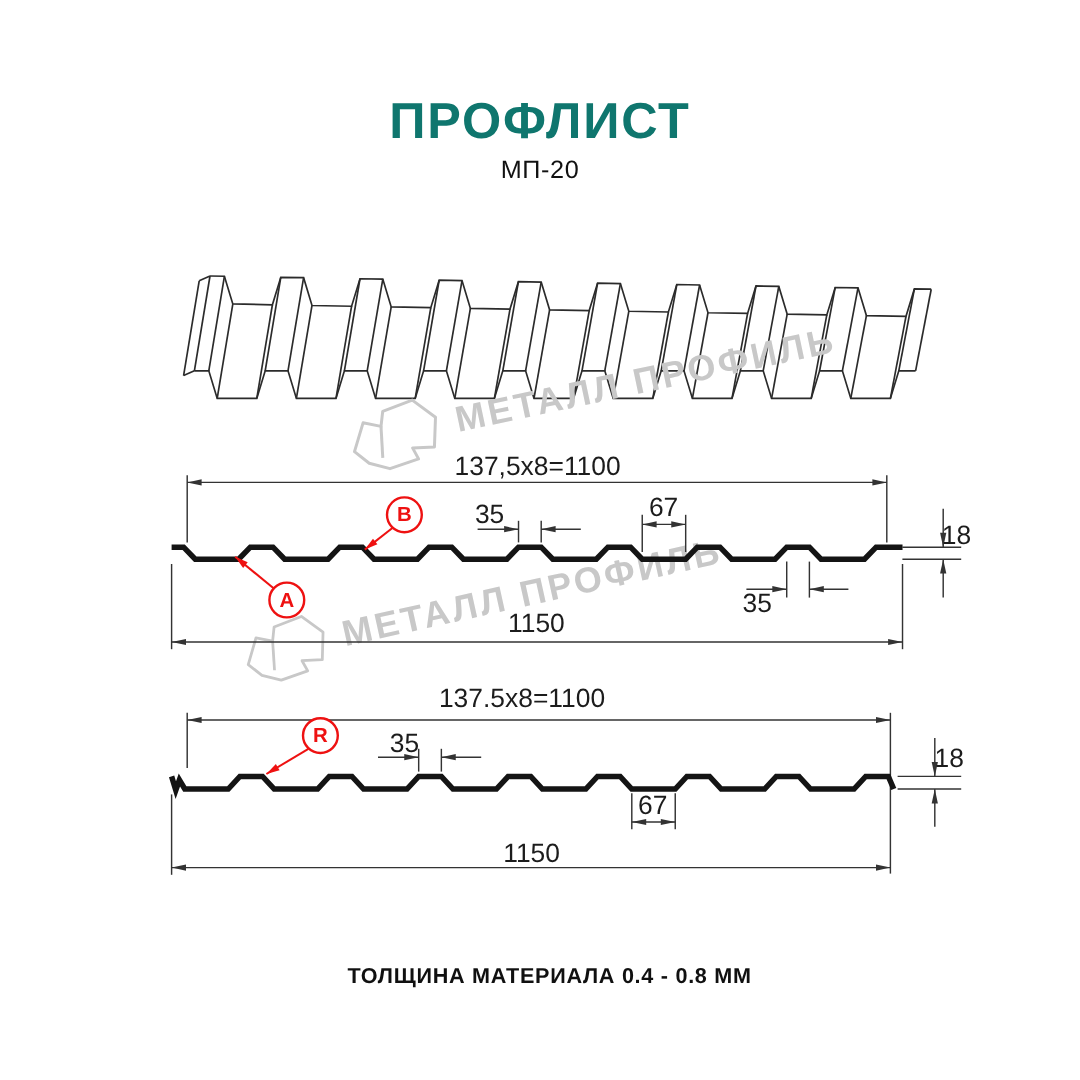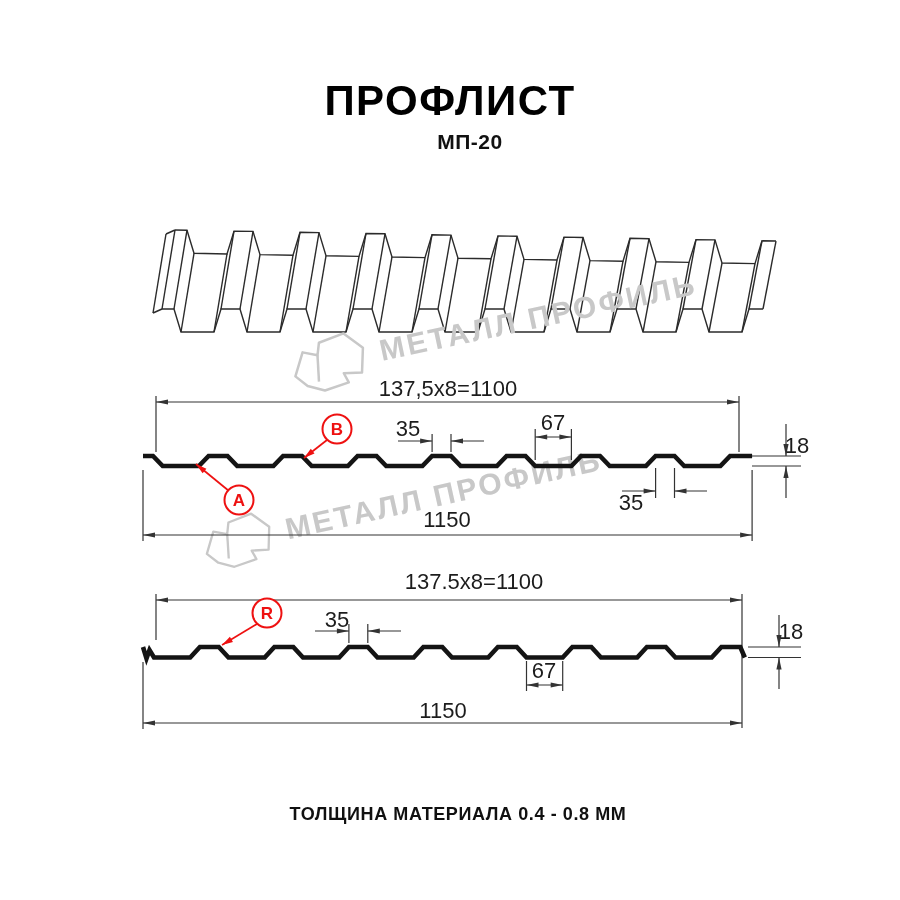--- a/index.html
+++ b/index.html
@@ -1,22 +1,22 @@
 <!DOCTYPE html>
 <html><head>
 <meta charset="utf-8">
 <style>
   html,body{margin:0;padding:0;}
   body{width:900px;height:900px;background:#ffffff;position:relative;overflow:hidden;
        font-family:"Liberation Sans", sans-serif;}
   .abs{position:absolute;}
   .title{left:450px;top:101px;transform:translate(-50%,-50%);
-         font-size:42px;font-weight:bold;letter-spacing:1.5px;color:#000000;white-space:nowrap;}
+         font-size:42px;font-weight:bold;letter-spacing:1.5px;color:#0f766e;white-space:nowrap;}
   .subtitle{left:450px;top:142px;transform:translate(-50%,-50%);
-         font-size:21px;font-weight:700;letter-spacing:0.5px;color:#111;white-space:nowrap;margin-left:20px;}
+         font-size:21px;font-weight:400;letter-spacing:0.5px;color:#111;white-space:nowrap;}
   .footer{left:458px;top:814px;transform:translate(-50%,-50%);
          font-size:18px;font-weight:bold;letter-spacing:0.6px;color:#101010;white-space:nowrap;}
   .dimlabel{position:absolute;transform:translate(-50%,-50%);font-size:22px;color:#1c1c1c;
          white-space:nowrap;z-index:4;}
   .marker{position:absolute;width:27px;height:27px;border:2.5px solid #ee1111;border-radius:50%;
          background:#fff;color:#ee1111;font-size:17px;font-weight:bold;display:flex;
          align-items:center;justify-content:center;transform:translate(-50%,-50%);z-index:5;}
   .wm{position:absolute;display:flex;align-items:center;z-index:2;transform-origin:left top;}
   .wm .wmtext{font-size:30px;font-weight:bold;color:#c8c8c8;letter-spacing:2.5px;
          margin-left:10px;white-space:nowrap;}
@@ -170,21 +170,21 @@
     </g>
 </svg>
 
 <div class="dimlabel" style="left:448px;top:389px;">137,5x8=1100</div>
 <div class="dimlabel" style="left:408px;top:429px;">35</div>
 <div class="dimlabel" style="left:553px;top:423px;">67</div>
 <div class="dimlabel" style="left:797px;top:446px;">18</div>
 <div class="dimlabel" style="left:631px;top:503px;">35</div>
 <div class="dimlabel" style="left:447px;top:520px;">1150</div>
 
-<div class="dimlabel" style="left:474px;top:582px;text-align:right;">137.5x8=1100</div>
+<div class="dimlabel" style="left:435px;top:582px;text-align:right;">137.5x8=1100</div>
 <div class="dimlabel" style="left:337px;top:620px;">35</div>
 <div class="dimlabel" style="left:544px;top:671px;">67</div>
 <div class="dimlabel" style="left:791px;top:632px;">18</div>
 <div class="dimlabel" style="left:443px;top:711px;">1150</div>
 
 <div class="marker" style="left:239px;top:500px;">A</div>
 <div class="marker" style="left:337px;top:429px;">B</div>
 <div class="marker" style="left:267px;top:613px;">R</div>
 
 <div class="abs footer">ТОЛЩИНА МАТЕРИАЛА 0.4 - 0.8 ММ</div>

